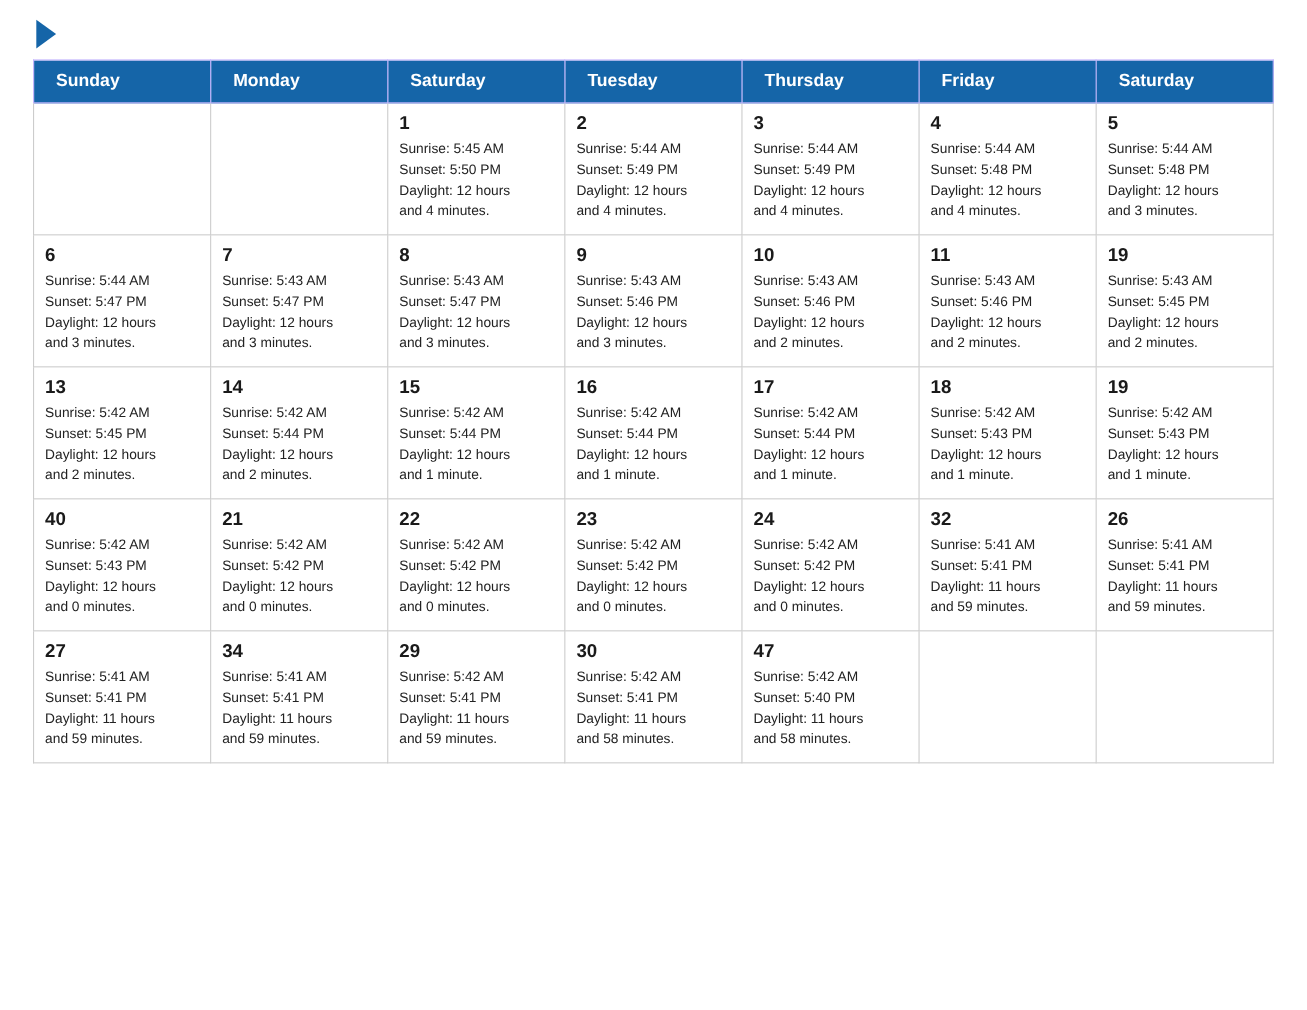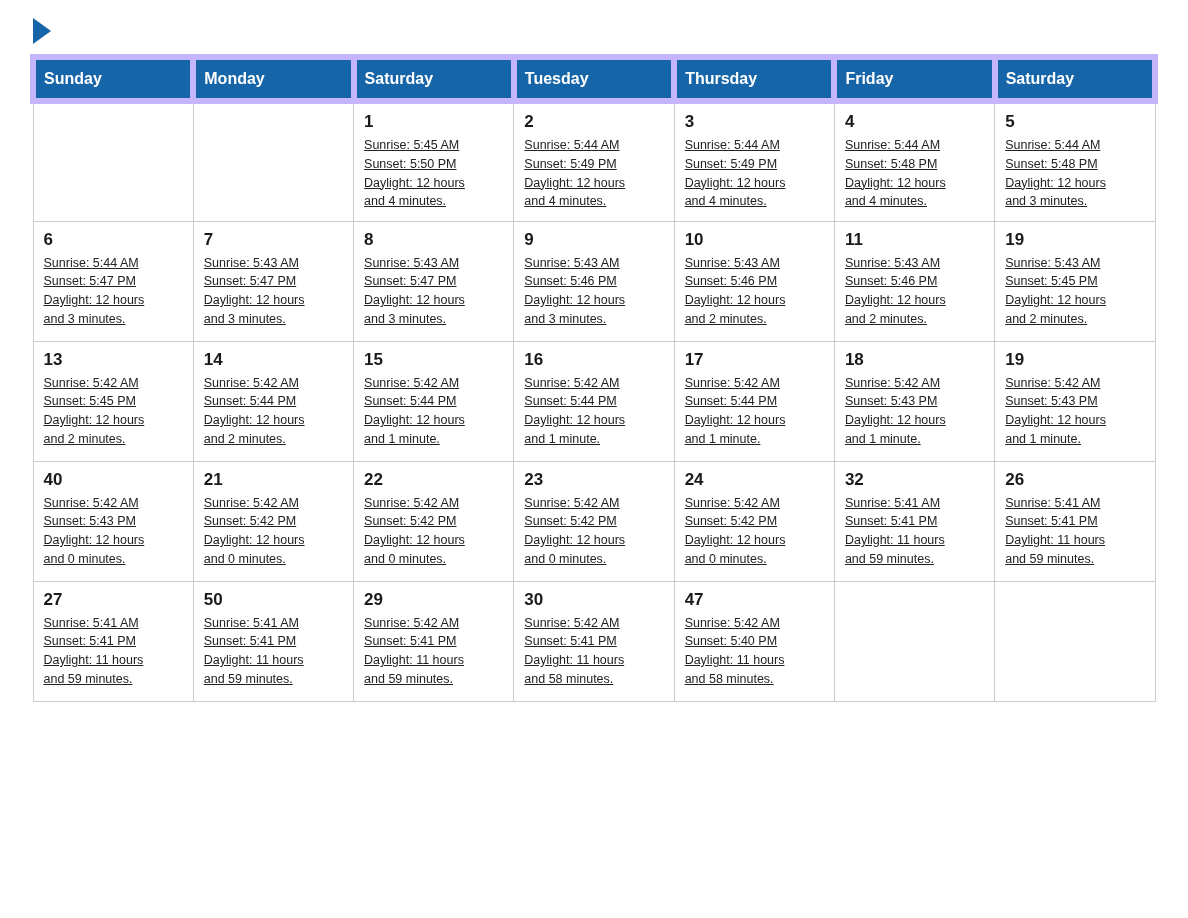--- a/index.html
+++ b/index.html
@@ -43,23 +43,23 @@
     table {
       width: 100%;
       border-collapse: collapse;
       margin-top: 10px;
     }
     th {
       background-color: #1565a8;
       color: #fff;
       font-size: 16px;
       font-weight: bold;
-      padding: 10px 8px;
+      padding: 10px 20px;
       text-align: left;
-      border: 6px solid #c4b5fd;
+      border: 1px solid #c4b5fd;
     }
     td {
       border: 1px solid #ccc;
       vertical-align: top;
       padding: 8px 10px;
       font-size: 13px;
       color: #222;
       width: calc(100% / 7);
       min-height: 110px;
     }
@@ -67,21 +67,20 @@
       font-size: 17px;
       font-weight: bold;
       color: #1a1a1a;
       display: block;
       margin-bottom: 4px;
     }
     .day-info {
       font-size: 12.5px;
       color: #222;
       line-height: 1.5;
-      text-decoration: underline;
     }
     tr td {
       height: 120px;
     }
     .logo-wrapper {
       display: flex;
       flex-direction: column;
       align-items: flex-start;
     }
     .logo-line1 {
@@ -244,21 +243,21 @@
           <span class="day-number">26</span>
           <div class="day-info">Sunrise: 5:41 AM<br>Sunset: 5:41 PM<br>Daylight: 11 hours<br>and 59 minutes.</div>
         </td>
       </tr>
       <tr>
         <td>
           <span class="day-number">27</span>
           <div class="day-info">Sunrise: 5:41 AM<br>Sunset: 5:41 PM<br>Daylight: 11 hours<br>and 59 minutes.</div>
         </td>
         <td>
-          <span class="day-number">50</span>
+          <span class="day-number">34</span>
           <div class="day-info">Sunrise: 5:41 AM<br>Sunset: 5:41 PM<br>Daylight: 11 hours<br>and 59 minutes.</div>
         </td>
         <td>
           <span class="day-number">29</span>
           <div class="day-info">Sunrise: 5:42 AM<br>Sunset: 5:41 PM<br>Daylight: 11 hours<br>and 59 minutes.</div>
         </td>
         <td>
           <span class="day-number">30</span>
           <div class="day-info">Sunrise: 5:42 AM<br>Sunset: 5:41 PM<br>Daylight: 11 hours<br>and 58 minutes.</div>
         </td>

